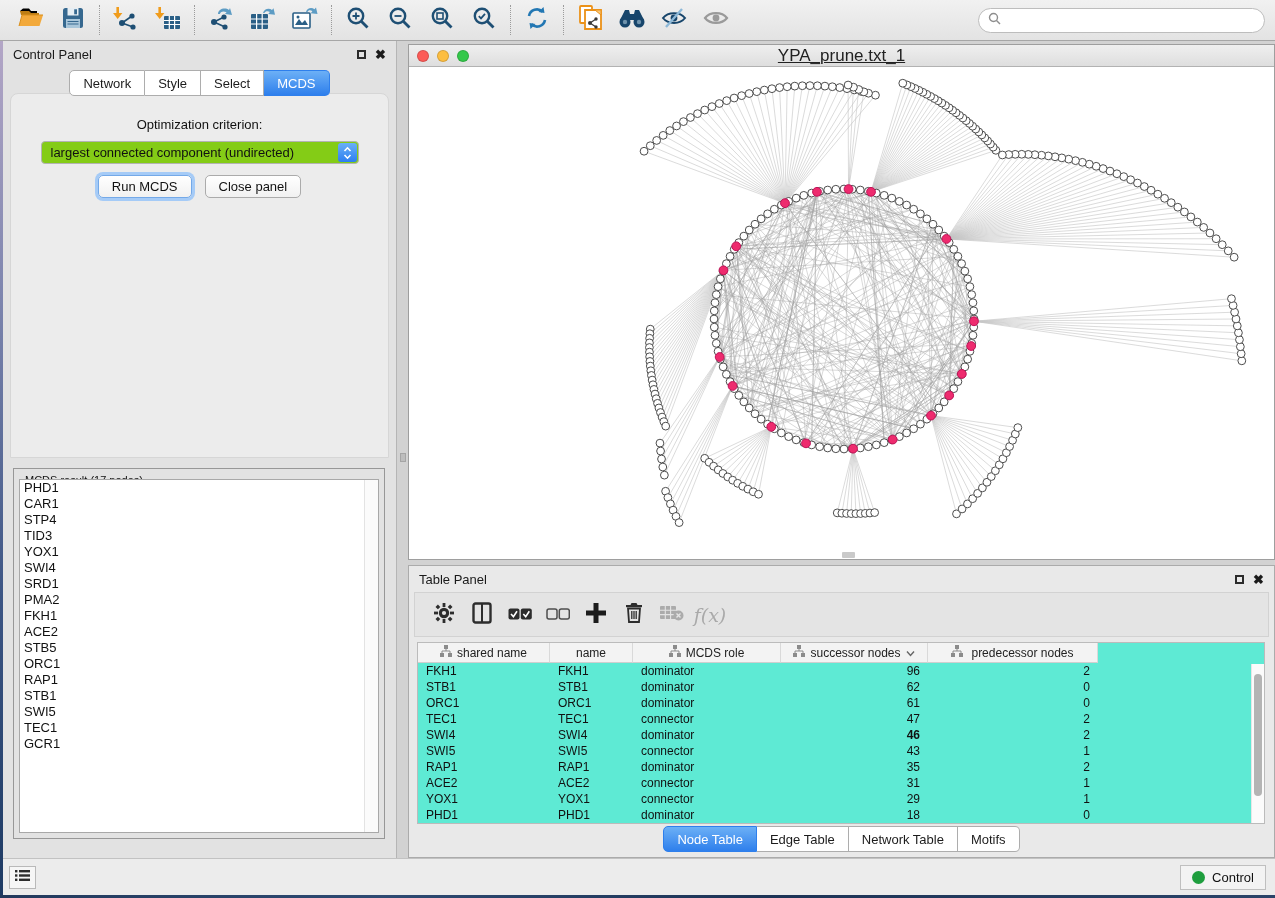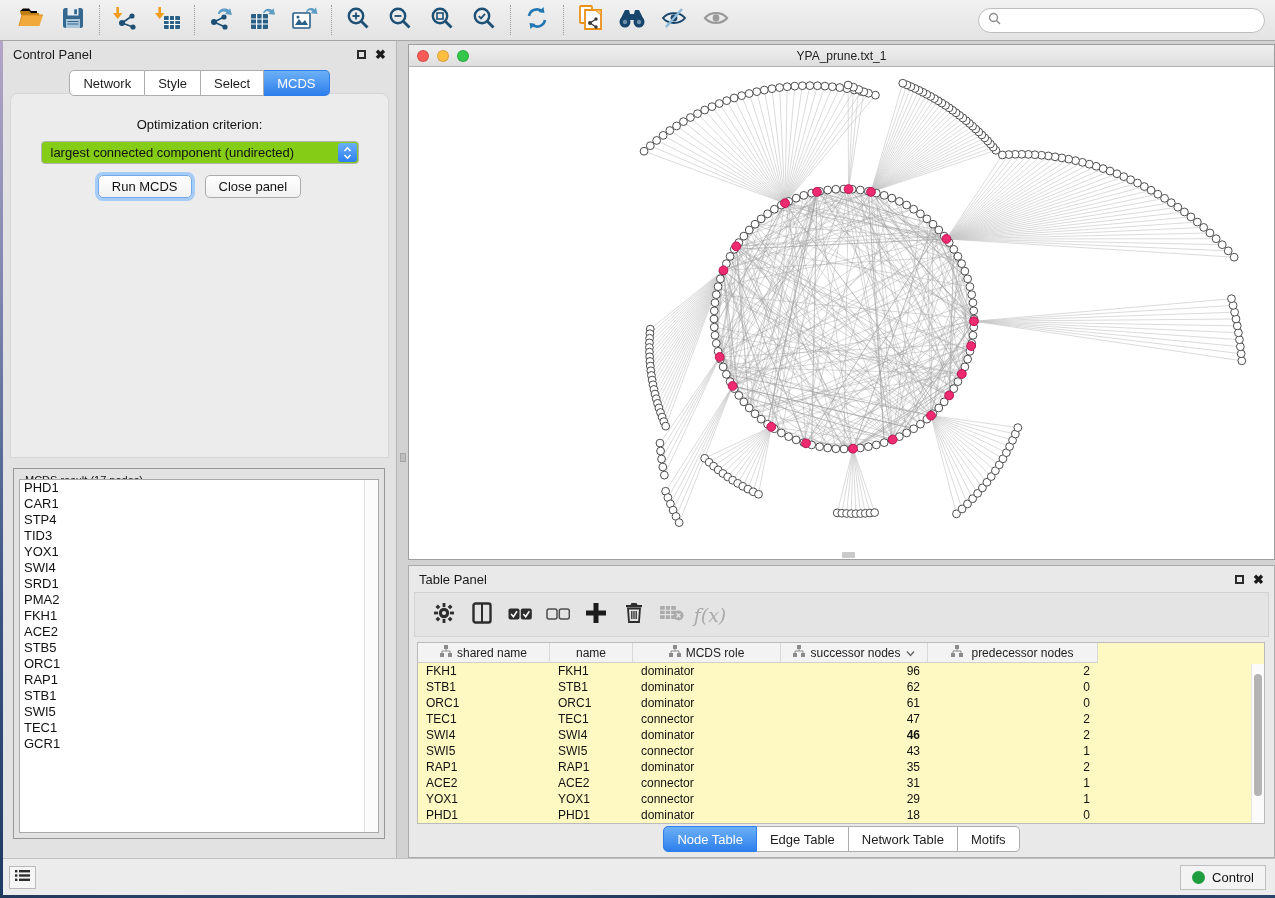--- a/index.html
+++ b/index.html
@@ -73,34 +73,34 @@
     background:#bdbdbd; border:1px solid #a5a5a5; }
 
   
   .network-window { position:absolute; left:405px; top:3px; right:0; height:516px;
     background:#fff; border:1px solid #9e9e9e; }
   .net-titlebar { height:22px; background:linear-gradient(#efefef,#dedede);
     border-bottom:1px solid #b2b2b2; display:flex; align-items:center; padding:0 8px;
     position:relative; }
   .traffic { display:flex; gap:8px; z-index:2; }
   .light { width:12px; height:12px; border-radius:50%; border:1px solid rgba(0,0,0,.15); }
-  .net-title { position:absolute; left:0; right:0; text-align:center; font-size:12px; color:#222; }
+  .net-title { position:absolute; left:0; right:0; text-align:center; font-size:17px; color:#222;text-decoration:underline; }
   .net-canvas { position:absolute; left:0; right:0; top:22px; bottom:0; background:#fff; overflow:hidden; }
   .net-grip { position:absolute; left:50%; bottom:1px; width:13px; height:6px;
     background:#cacaca; border-radius:1px; }
 
   
   .table-panel { position:absolute; left:405px; top:524px; right:0; bottom:0;
     background:#e9e9e9; border:1px solid #ababab; }
   .tp-toolbar { position:absolute; left:5px; right:5px; top:26px; height:45px;
     background:#e4e4e4; border:1px solid #d2d2d2; display:flex; align-items:center;
     gap:0; padding:0 10px; }
   .tpbtn { width:38px; height:36px; display:flex; align-items:center; justify-content:center; }
   .fx { font-family:"DejaVu Serif", serif; font-style:italic; font-size:19px; color:#a9a9a9; }
-  .tbl { position:absolute; left:8px; right:9px; top:76px; bottom:33px; background:#fef9c3;
+  .tbl { position:absolute; left:8px; right:9px; top:76px; bottom:33px; background:#5eead4;
     border:1px solid #bbb; overflow:hidden; }
   .tbl-header { display:flex; height:20px; font-size:12px; color:#222; }
   .th { display:flex; align-items:center; justify-content:center; gap:5px;
     background:#f3f3f3; border-right:1px solid #d9d9d9; border-bottom:1px solid #cfcfcf;
     overflow:hidden; }
   .tr { display:flex; height:16px; line-height:16px; font-size:12px; color:#111; }
   .td { padding:0 8px; overflow:hidden; white-space:nowrap; }
   .tbl-scroll { position:absolute; right:0; top:21px; bottom:0; width:13px;
     background:#fbfbfb; border-left:1px solid #e6e6e6; }
   .tbl-thumb { position:absolute; left:2px; right:2px; top:10px; height:122px;

